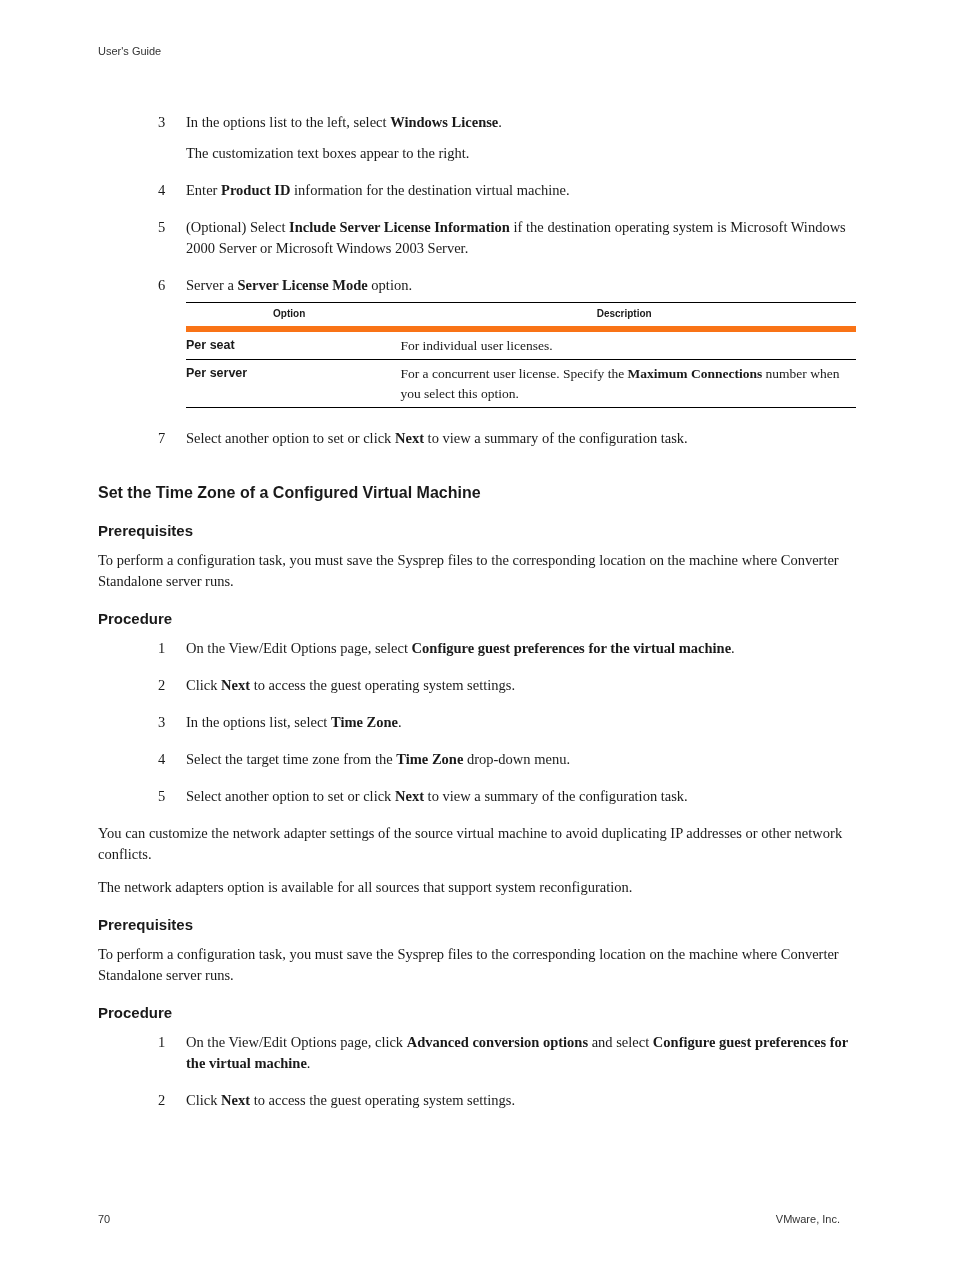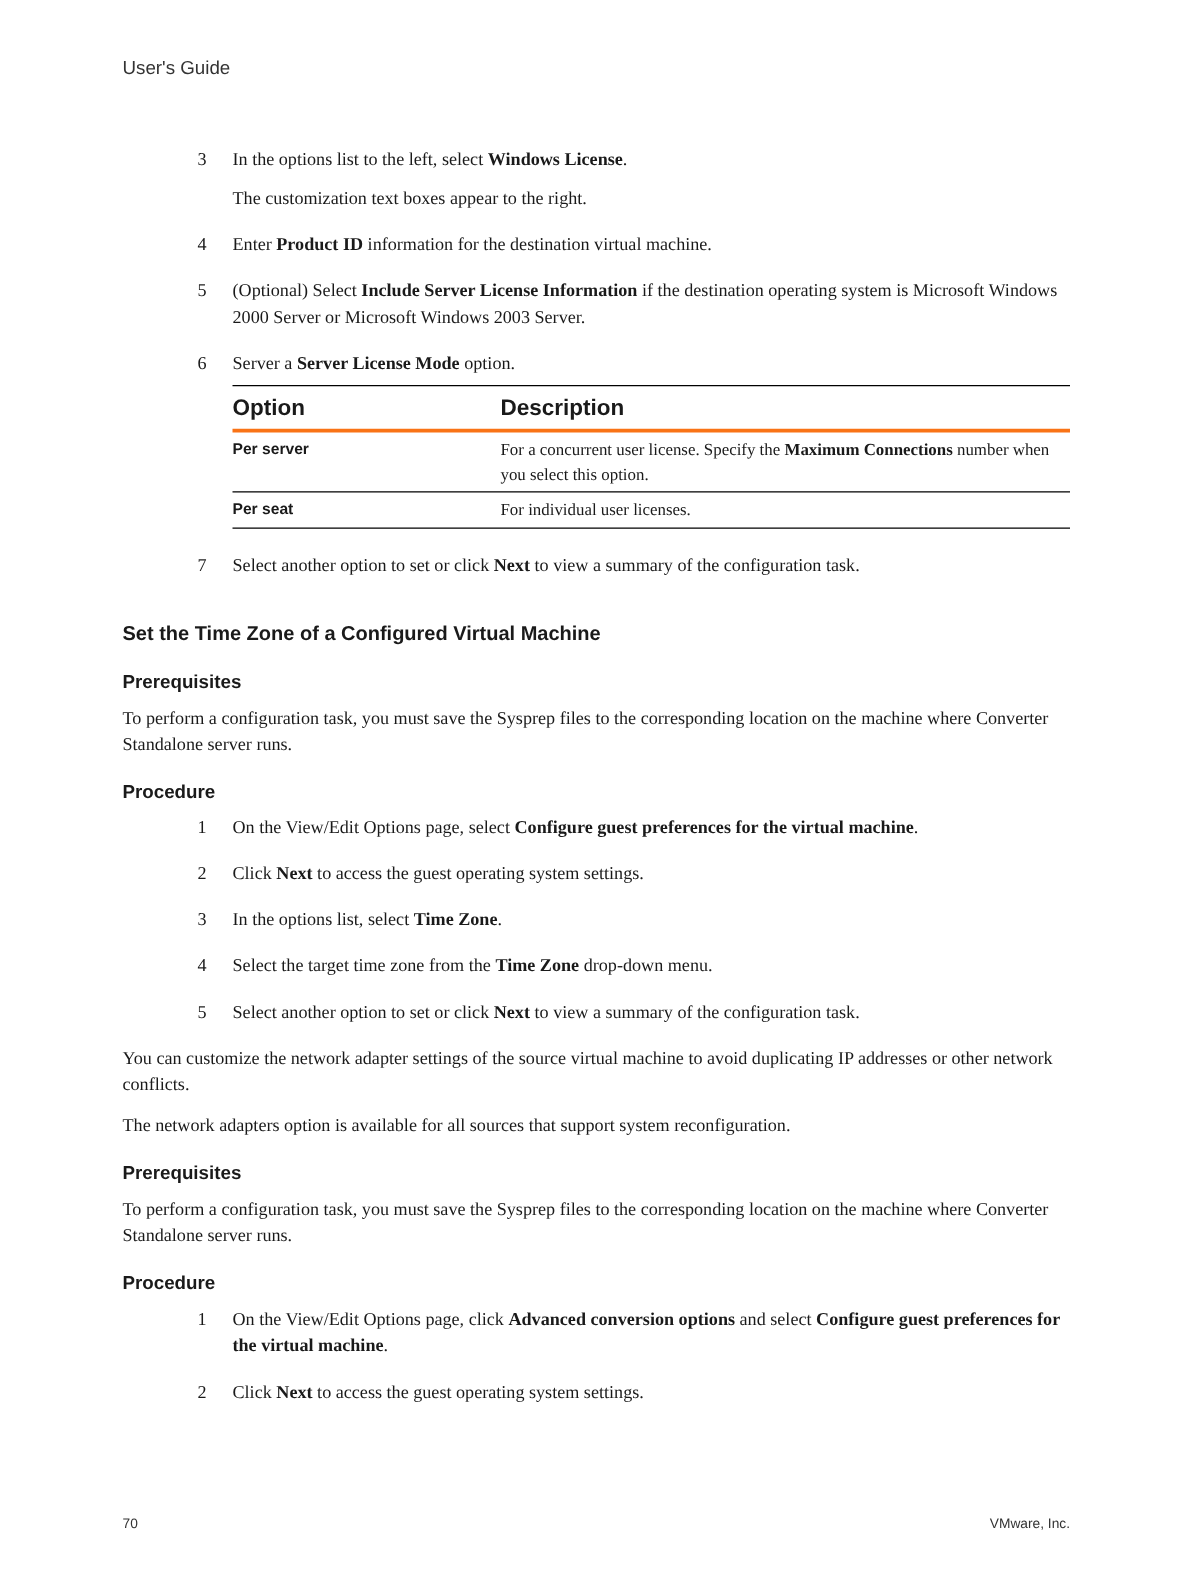--- a/index.html
+++ b/index.html
@@ -16,21 +16,21 @@
     position: relative;
   }
   .page {
     padding: 44px 98px 40px 98px;
     box-sizing: border-box;
     height: 100%;
     position: relative;
   }
   .header {
     font-family: Arial, Helvetica, sans-serif;
-    font-size: 15px;
+    font-size: 11px;
     color: #333;
     margin-bottom: 52px;
   }
   .content {
     padding-left: 60px;
   }
   .olist {
     list-style: none;
     padding: 0;
     margin: 0;
@@ -52,24 +52,24 @@
   table.opts {
     border-collapse: collapse;
     width: 100%;
     margin-top: 6px;
     margin-bottom: 8px;
     font-size: 13.5px;
   }
   table.opts th {
     font-family: Arial, Helvetica, sans-serif;
     font-weight: bold;
-    text-align: left;
-    font-size: 18px;
+    text-align: center;
+    font-size: 10px;
     border-top: 1.5px solid #000;
-    border-bottom: 3px solid #f97316;
+    border-bottom: 6px solid #f97316;
     padding: 4px 8px 4px 0;
   }
   table.opts td {
     border-bottom: 1px solid #000;
     padding: 4px 8px 4px 0;
     vertical-align: top;
   }
   table.opts tr:last-child td { border-bottom: 1.5px solid #000; }
   table.opts td.optname {
     font-family: Arial, Helvetica, sans-serif;
@@ -90,21 +90,21 @@
     font-family: Arial, Helvetica, sans-serif;
     font-weight: bold;
     font-size: 15px;
     margin: 16px 0 8px 0;
   }
   p.para { margin: 0 0 12px 0; }
   .footer {
     position: absolute;
     bottom: 44px;
     left: 98px;
-    right: 98px;
+    right: 114px;
     display: flex;
     justify-content: space-between;
     font-family: Arial, Helvetica, sans-serif;
     font-size: 11px;
     color: #333;
   }
 </style>
 </head>
 <body>
 
@@ -148,28 +148,28 @@
 
           <table class="opts">
             <thead>
               <tr>
                 <th>Option</th>
                 <th>Description</th>
               </tr>
             </thead>
             <tbody>
               <tr>
+                <td class="optname">Per seat</td>
+                <td><span>For individual user licenses.</span></td>
+              </tr>
+              <tr>
                 <td class="optname">Per server</td>
                 <td>
                   <span>For a concurrent user license. Specify the </span><b>Maximum Connections</b><span> number when you select this option.</span>
                 </td>
-              </tr>
-              <tr>
-                <td class="optname">Per seat</td>
-                <td><span>For individual user licenses.</span></td>
               </tr>
             </tbody>
           </table>
         </div>
       </li>
       <li style="margin-top:4px;">
         <div class="num">7</div>
         <div class="body">
           <p class="step-text">
             <span>Select another option to set or click </span><b>Next</b><span> to view a summary of the configuration task.</span>

